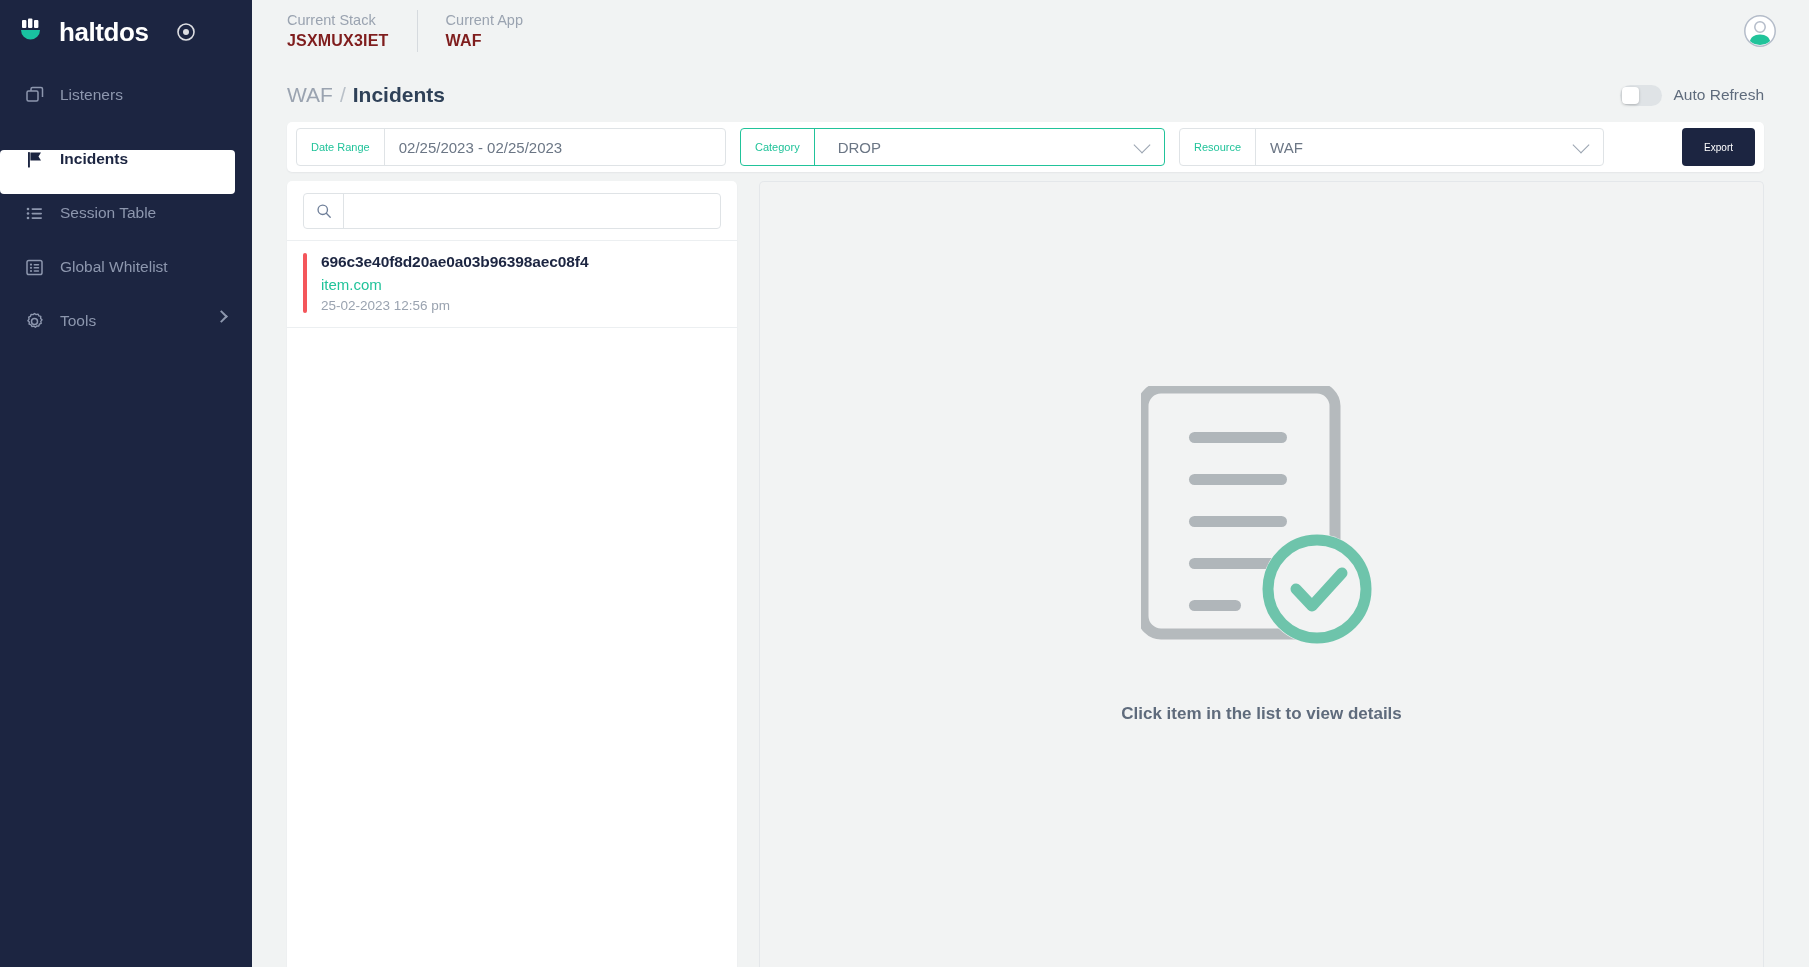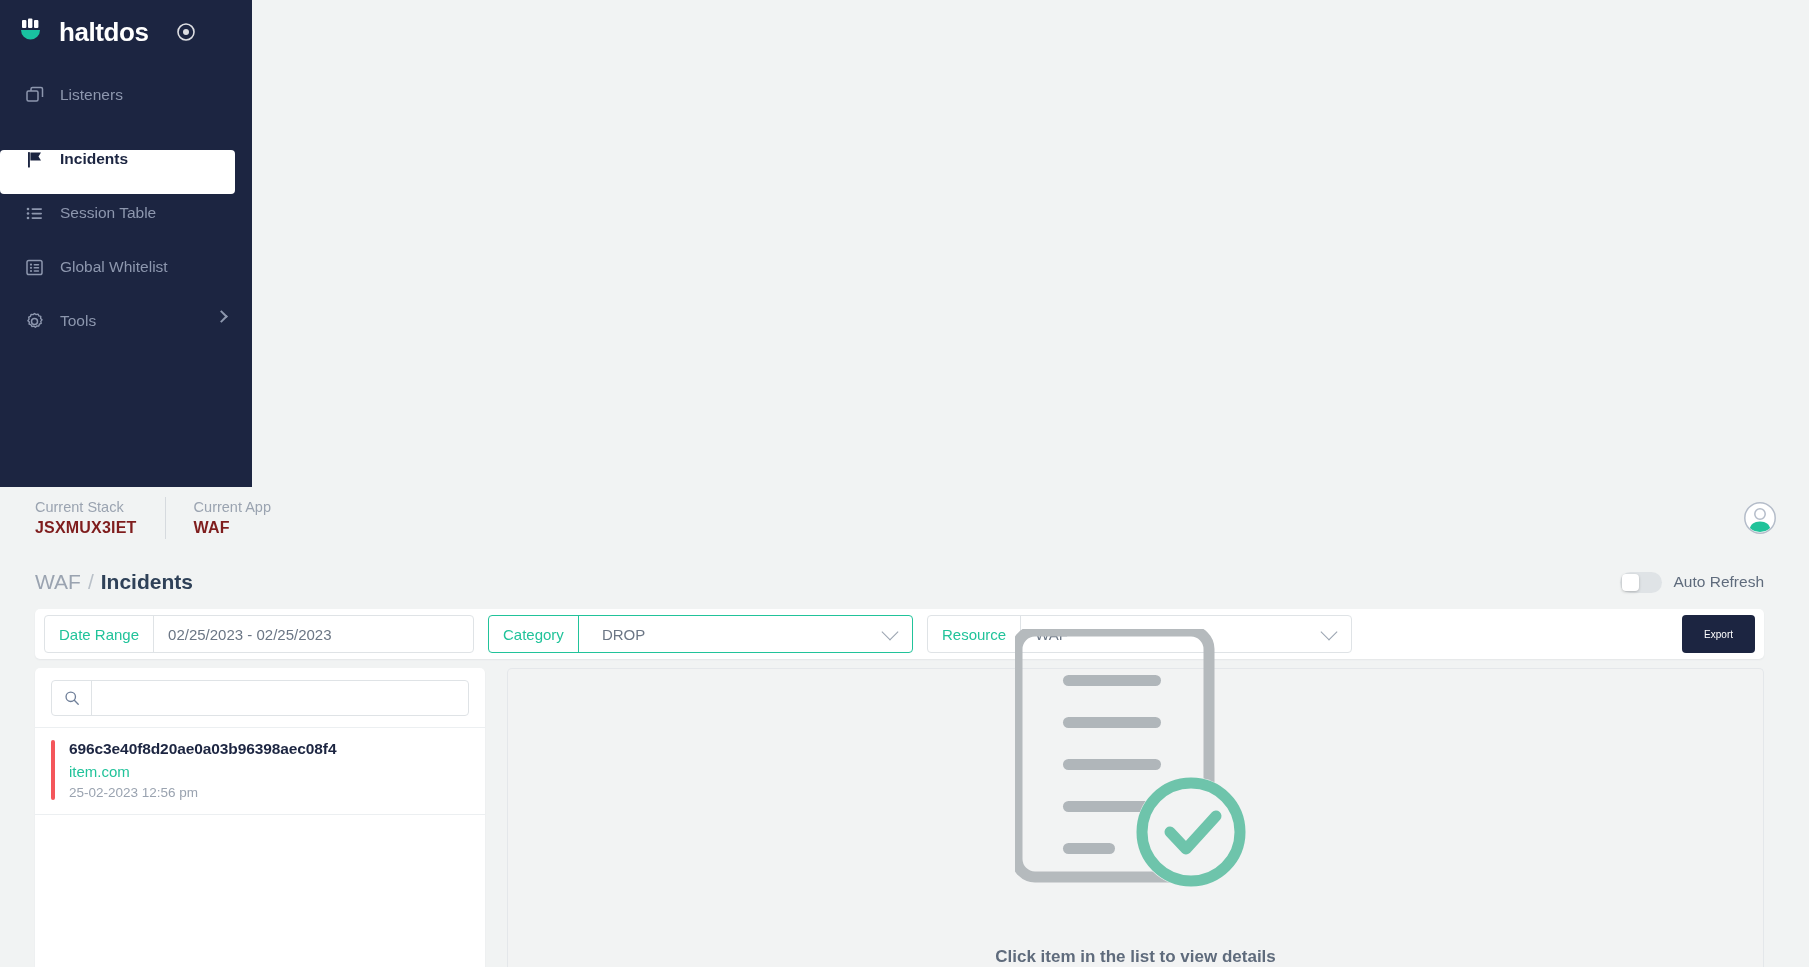--- a/index.html
+++ b/index.html
@@ -3,21 +3,21 @@
 <meta charset="utf-8">
 <style>
   * { box-sizing: border-box; margin: 0; padding: 0; }
   html, body {
     width: 1809px;
     height: 967px;
     overflow: hidden;
     font-family: "Liberation Sans", sans-serif;
     background: #f1f3f3;
   }
-  .app { display: flex; width: 1799px; height: 967px; flex-direction: column; }
+  .app { display: flex; width: 1799px; height: 967px; }
 
   
   .sidebar {
     width: 252px;
     min-width: 252px;
     height: 967px;
     background: #1c2541;
     display: flex;
     flex-direction: column;
     position: relative;
@@ -140,21 +140,21 @@
     height: 38px;
     border: 1px solid #dfe3e6;
     border-radius: 4px;
     background: #fff;
     overflow: hidden;
   }
   .field.accent { border-color: #21c39a; }
   .field-label {
     display: flex; align-items: center;
     padding: 0 14px;
-    font-size: 15px;
+    font-size: 11px;
     color: #21c39a;
     white-space: nowrap;
     border-right: 1px solid #dfe3e6;
   }
   .field.accent .field-label { border-right-color: #21c39a; }
   .field-value {
     display: flex; align-items: center;
     padding: 0 14px;
     font-size: 15px;
     color: #6b7685;

